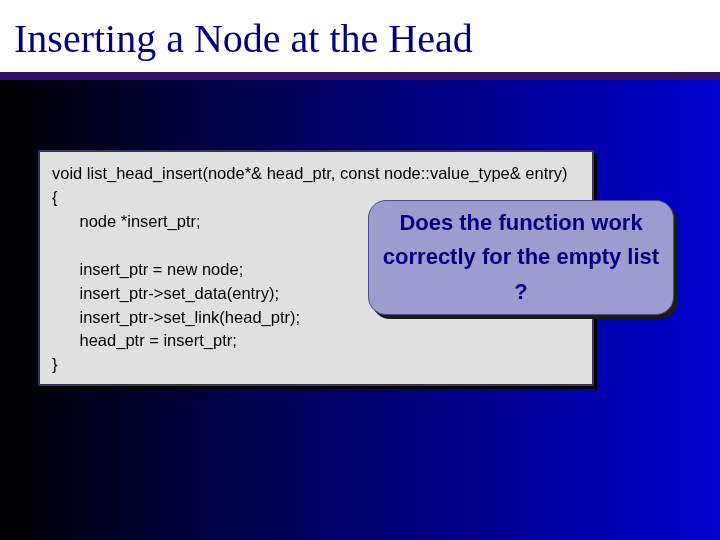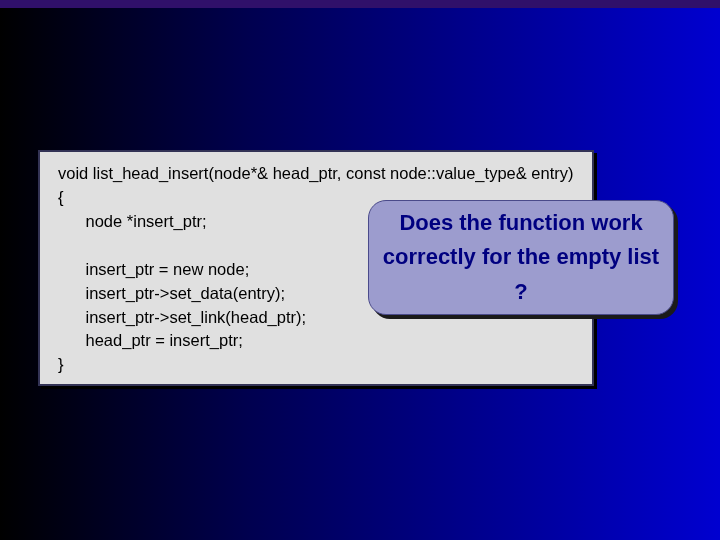--- a/index.html
+++ b/index.html
@@ -50,21 +50,21 @@
   .code-box {
     position: absolute;
     left: 38px;
     top: 150px;
     width: 556px;
     height: 236px;
     background: #e0e0e0;
     border: 2px solid #333355;
     box-shadow: 3px 3px 0 #000000;
     box-sizing: border-box;
-    padding: 10px 14px 10px 18px;
+    padding: 10px 14px 10px 12px;
   }
   .code {
     font-family: Arial, Helvetica, sans-serif;
     font-size: 16.5px;
     color: #000000;
     line-height: 1.45;
     white-space: pre;
   }
   .callout {
     position: absolute;
@@ -89,20 +89,23 @@
     font-weight: 700;
     color: #000080;
     line-height: 1.55;
   }
 </style>
 </head>
 <body>
 
 <div class="slide">
 
+  <div class="title-bar">
+    <div class="title">Inserting a Node at the Head</div>
+  </div>
   <div class="rule-outer"></div>
 
   <div class="code-box">
     <div class="code"><span>void list_head_insert(node*&amp; head_ptr, const node::value_type&amp; entry)</span>
 <span>{</span>
 <span>      node *insert_ptr;</span>
 <span></span>
 <span>      insert_ptr = new node;</span>
 <span>      insert_ptr-&gt;set_data(entry);</span>
 <span>      insert_ptr-&gt;set_link(head_ptr);</span>

